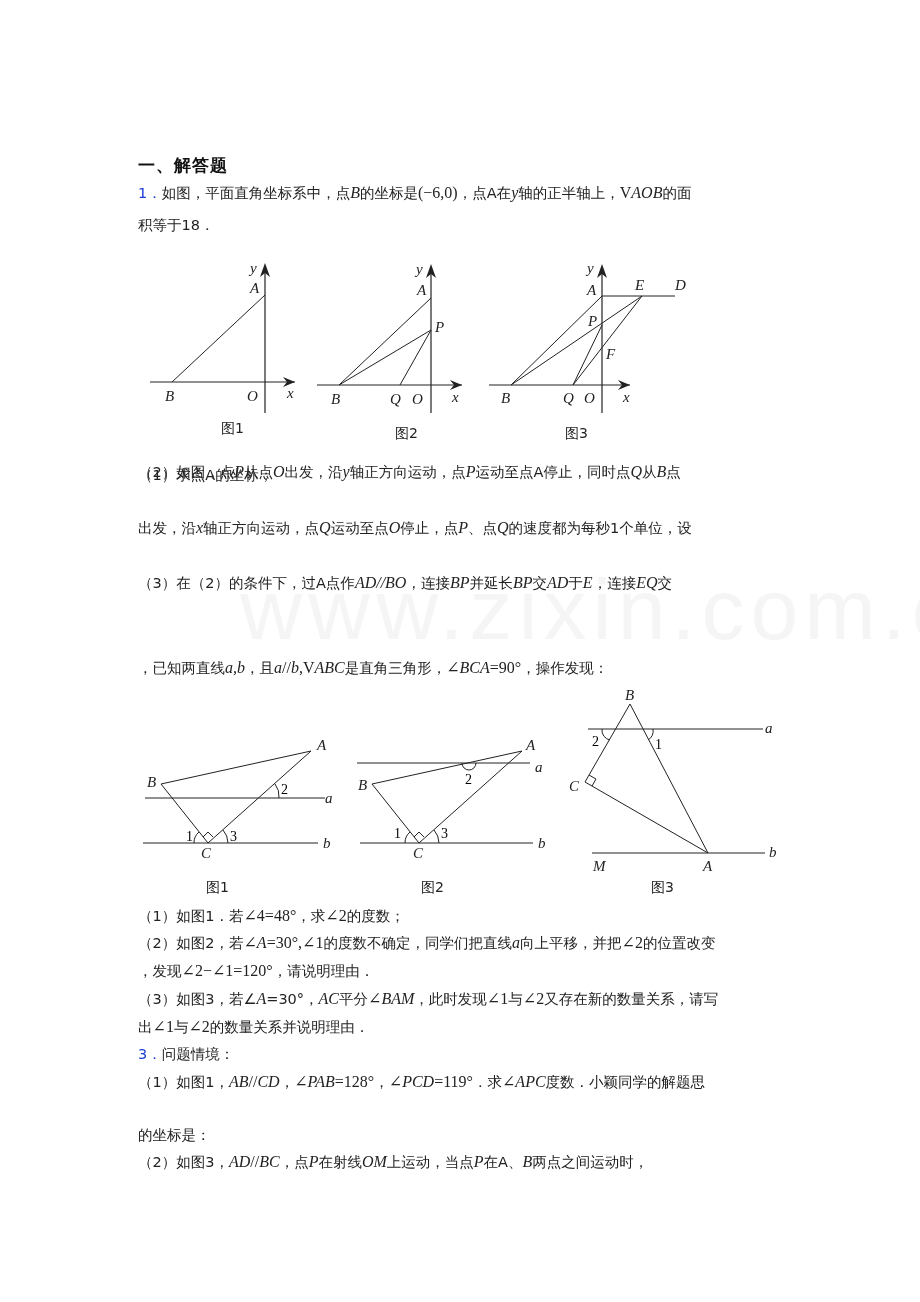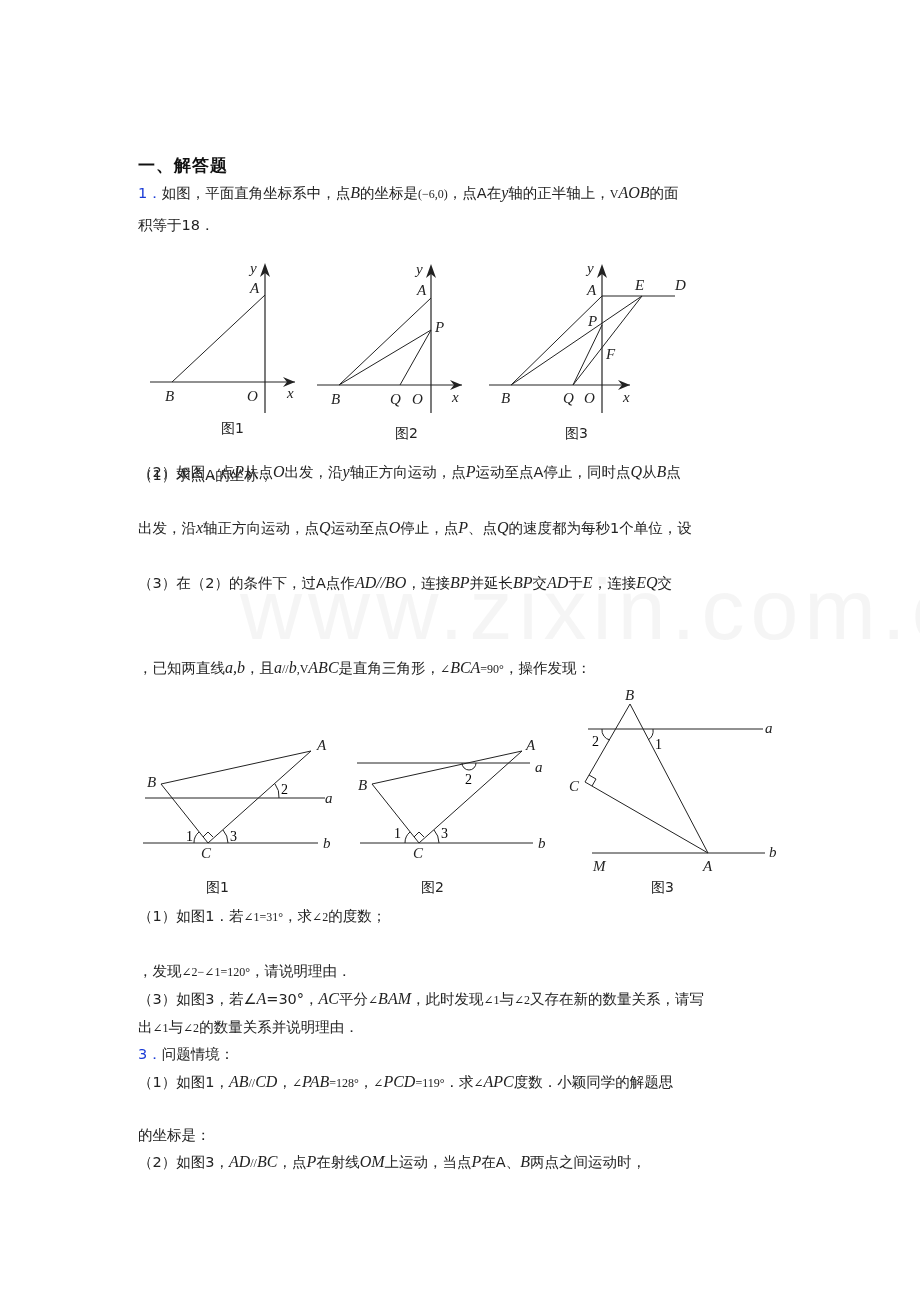--- a/index.html
+++ b/index.html
@@ -3,21 +3,21 @@
   <meta charset="utf-8">
   <style>
     html, body { margin: 0; padding: 0; background: #ffffff; }
     body { width: 920px; height: 1302px; position: relative; overflow: hidden;
       font-family: "DejaVu Sans", "Liberation Sans", sans-serif; color: #1a1a1a; }
     .page { position: absolute; left: 0; top: 0; width: 920px; height: 1302px; }
     .section-title { position: absolute; left: 138px; top: 154px; font-size: 17px; font-weight: bold; color: #111; letter-spacing: 1px; }
     .line { position: absolute; left: 138px; font-size: 14.5px; line-height: 20px; white-space: nowrap; color: #222; }
     .qnum { color: #1a3bd6; }
     .m { font-family: "Liberation Serif", "DejaVu Serif", serif; font-style: italic; font-size: 16px; }
-    .mu { font-family: "Liberation Serif", "DejaVu Serif", serif; font-size: 12px; }
+    .mu { font-family: "Liberation Serif", "DejaVu Serif", serif; font-size: 16px; }
     .fig { position: absolute; }
     .fig svg { display: block; overflow: visible; }
     .fig text { font-family: "Liberation Serif", "DejaVu Serif", serif; }
     .lbl { font-style: italic; font-size: 15px; fill: #222; }
     .cap { font-size: 14px; fill: #222; font-family: "DejaVu Sans", sans-serif !important; }
     .watermark { position: absolute; left: 240px; top: 560px; font-size: 86px; color: rgba(200,200,200,0.18);
       font-family: "Liberation Sans", sans-serif; letter-spacing: 6px; pointer-events: none; white-space: nowrap; }
   </style>
 </head>
 <body>
@@ -161,21 +161,22 @@
       <text class="lbl" x="138" y="191">A</text>
       <text class="lbl" x="28" y="191">M</text>
       <text class="lbl" x="200" y="53">a</text>
       <text class="lbl" x="204" y="177">b</text>
       <text class="mu" style="font-size:14px" x="90" y="69">1</text>
       <text class="mu" style="font-size:14px" x="27" y="66">2</text>
       <text class="cap" x="86" y="212">图3</text>
     </svg>
   </div>
 
-  <div class="line" style="top:906px"><span>（1）如图1．若</span><span class="mu">∠1=31°</span><span>，求</span><span class="mu">∠2</span><span>的度数；</span></div>
+  <div class="line" style="top:906px"><span>（1）如图1．若</span><span class="mu">∠4=48°</span><span>，求</span><span class="mu">∠2</span><span>的度数；</span></div>
+  <div class="line" style="top:933px"><span>（2）如图2，若</span><span class="mu">∠</span><span class="m">A</span><span class="mu">=30°,∠1</span><span>的度数不确定，同学们把直线</span><span class="m">a</span><span>向上平移，并把</span><span class="mu">∠2</span><span>的位置改变</span></div>
   <div class="line" style="top:961px"><span>，发现</span><span class="mu">∠2−∠1=120°</span><span>，请说明理由．</span></div>
   <div class="line" style="top:989px"><span>（3）如图3，若∠</span><span class="m">A</span><span>=30°，</span><span class="m">AC</span><span>平分</span><span class="mu">∠</span><span class="m">BAM</span><span>，此时发现</span><span class="mu">∠1</span><span>与</span><span class="mu">∠2</span><span>又存在新的数量关系，请写</span></div>
   <div class="line" style="top:1017px"><span>出</span><span class="mu">∠1</span><span>与</span><span class="mu">∠2</span><span>的数量关系并说明理由．</span></div>
 
   <div class="line" style="top:1044px">
     <span class="qnum">3．</span><span><span>问题情境：</span></span>
   </div>
   <div class="line" style="top:1072px"><span>（1）如图1，</span><span class="m">AB</span><span class="mu">//</span><span class="m">CD</span><span>，</span><span class="mu">∠</span><span class="m">PAB</span><span class="mu">=128°</span><span>，</span><span class="mu">∠</span><span class="m">PCD</span><span class="mu">=119°</span><span>．求</span><span class="mu">∠</span><span class="m">APC</span><span>度数．小颖同学的解题思</span></div>
   <div class="line" style="top:1125px"><span>的坐标是：</span></div>
   <div class="line" style="top:1152px"><span>（2）如图3，</span><span class="m">AD</span><span class="mu">//</span><span class="m">BC</span><span>，点</span><span class="m">P</span><span>在射线</span><span class="m">OM</span><span>上运动，当点</span><span class="m">P</span><span>在A、</span><span class="m">B</span><span>两点之间运动时，</span></div>

